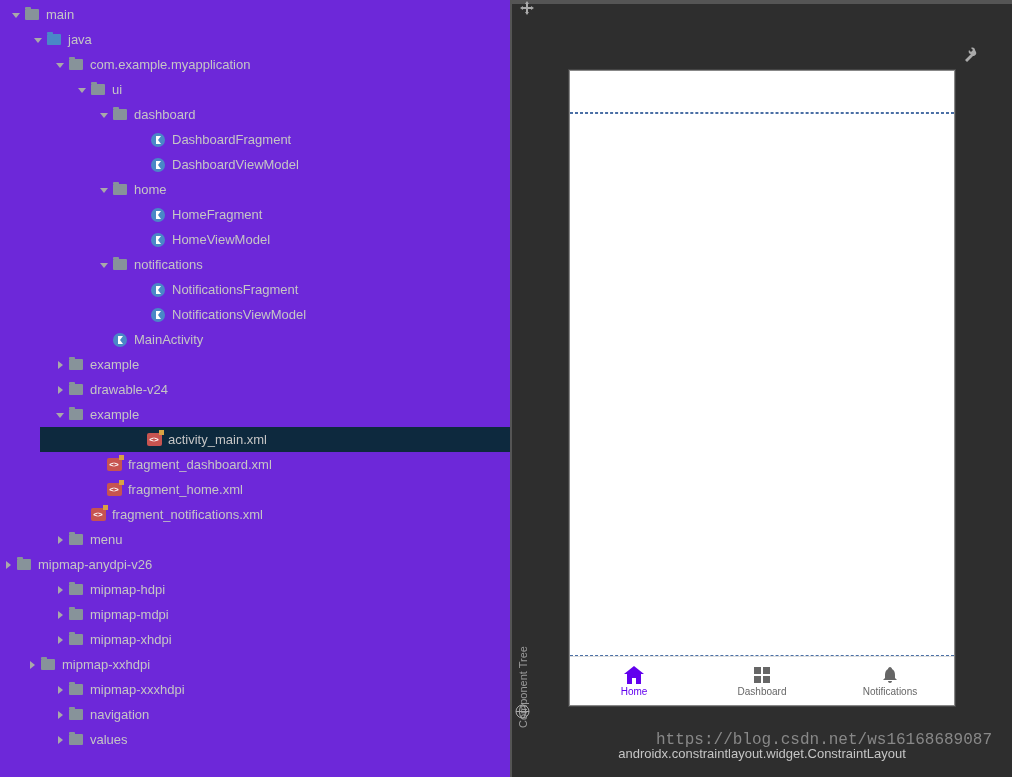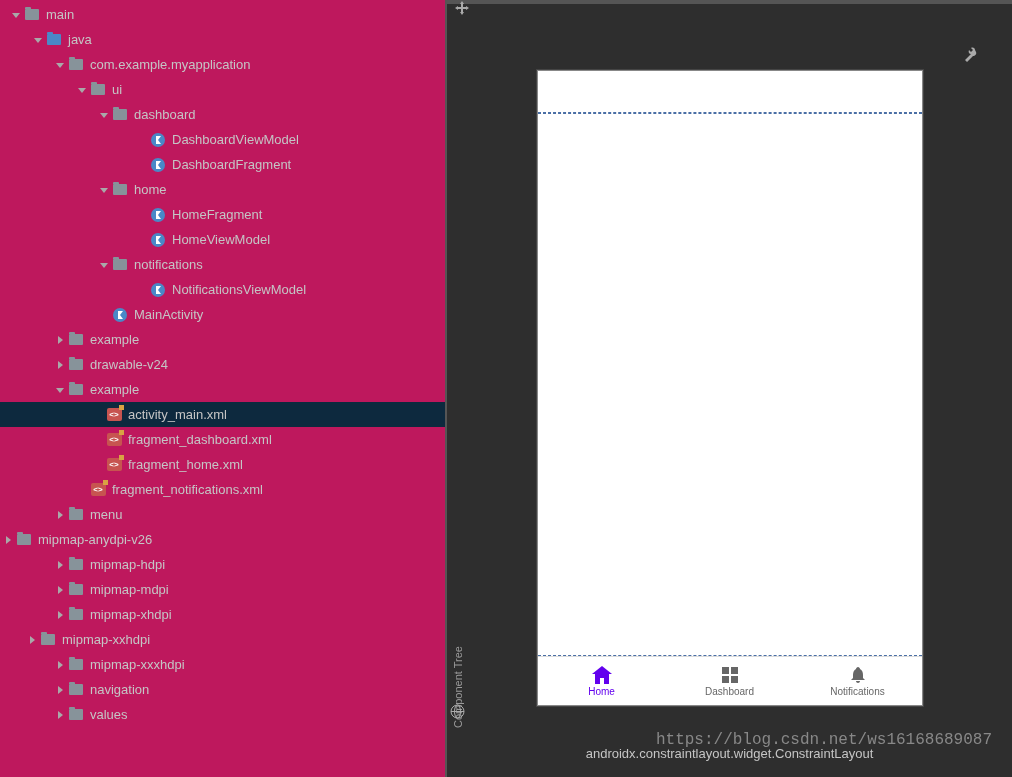--- a/index.html
+++ b/index.html
@@ -1,25 +1,25 @@
 <!DOCTYPE html>
 <html><head>
 <meta charset="utf-8">
 <style>
   * { margin: 0; padding: 0; box-sizing: border-box; font-family: 'Segoe UI', Arial, sans-serif; }
   body { background: #3c3f41; color: #bbbbbb; width: 1012px; height: 777px; overflow: hidden; display: flex; }
   
-  .project-panel { width: 445px; height: 100%; background: #be185d; overflow-y: auto; position: relative; text-align: right; }
+  .project-panel { width: 510px; height: 100%; background: #6d28d9; overflow-y: auto; position: relative; text-align: right; }
   .project-panel::-webkit-scrollbar { width: 8px; }
   .project-panel::-webkit-scrollbar-track { background: #3c3f41; }
   .project-panel::-webkit-scrollbar-thumb { background: #5e6366; border-radius: 4px; }
   
   .tree { padding-top: 2px; font-size: 13px; }
   .tree-node { display: flex; align-items: center; height: 25px; padding-right: 8px; cursor: pointer; white-space: nowrap; }
-  .tree-node.selected { background: #0d293e; }
+  .tree-node.selected { background: #0d293e; margin-left: 40px; }
   
   .chevron { width: 16px; height: 16px; display: inline-flex; align-items: center; justify-content: center; flex-shrink: 0; }
   .chevron svg { width: 8px; height: 8px; fill: #a9a9a9; }
   .chevron.none { visibility: hidden; }
   
   .node-icon { width: 16px; height: 16px; margin-right: 6px; display: inline-flex; align-items: center; justify-content: center; flex-shrink: 0; }
   
   .folder-icon { background: #87939a; width: 14px; height: 11px; border-radius: 1px; position: relative; }
   .folder-icon::before { content:''; position:absolute; top:-2px; left:0; width:6px; height:2px; background:#87939a; border-radius:1px 1px 0 0; }
   .folder-icon.blue { background:#4a88c7; }
@@ -128,34 +128,34 @@
     </div>
 
     <div class="tree-node" style="padding-left:134px">
       <span class="chevron none"></span>
       <span class="node-icon">
           <svg viewBox="0 0 16 16">
             <circle cx="8" cy="8" r="7" fill="#4a88c7"></circle>
             <path d="M6 4 L11 4 L8 8 L11 12 L6 12 Z" fill="#fff"></path>
           </svg>
         </span>
+      <span class="node-label">DashboardFragment</span>
+    </div>
+
+    <div class="tree-node" style="padding-left:134px">
+      <span class="chevron none"></span>
+      <span class="node-icon">
+          <svg viewBox="0 0 16 16">
+            <circle cx="8" cy="8" r="7" fill="#4a88c7"></circle>
+            <path d="M6 4 L11 4 L8 8 L11 12 L6 12 Z" fill="#fff"></path>
+          </svg>
+        </span>
       <span class="node-label">DashboardViewModel</span>
     </div>
 
-    <div class="tree-node" style="padding-left:134px">
-      <span class="chevron none"></span>
-      <span class="node-icon">
-          <svg viewBox="0 0 16 16">
-            <circle cx="8" cy="8" r="7" fill="#4a88c7"></circle>
-            <path d="M6 4 L11 4 L8 8 L11 12 L6 12 Z" fill="#fff"></path>
-          </svg>
-        </span>
-      <span class="node-label">DashboardFragment</span>
-    </div>
-
     <div class="tree-node" style="padding-left:96px">
       <span class="chevron">
           <svg viewBox="0 0 8 8">
             <path d="M0 2 L8 2 L4 7 Z"></path>
           </svg>
         </span>
       <span class="node-icon">
           <span class="folder-icon"></span>
         </span>
       <span class="node-label">home</span>
@@ -188,20 +188,30 @@
           <svg viewBox="0 0 8 8">
             <path d="M0 2 L8 2 L4 7 Z"></path>
           </svg>
         </span>
       <span class="node-icon">
           <span class="folder-icon"></span>
         </span>
       <span class="node-label">notifications</span>
     </div>
 
+    <div class="tree-node" style="padding-left:134px">
+      <span class="chevron none"></span>
+      <span class="node-icon">
+          <svg viewBox="0 0 16 16">
+            <circle cx="8" cy="8" r="7" fill="#4a88c7"></circle>
+            <path d="M6 4 L11 4 L8 8 L11 12 L6 12 Z" fill="#fff"></path>
+          </svg>
+        </span>
+      <span class="node-label">NotificationsFragment</span>
+    </div>
 
     <div class="tree-node" style="padding-left:134px">
       <span class="chevron none"></span>
       <span class="node-icon">
           <svg viewBox="0 0 16 16">
             <circle cx="8" cy="8" r="7" fill="#4a88c7"></circle>
             <path d="M6 4 L11 4 L8 8 L11 12 L6 12 Z" fill="#fff"></path>
           </svg>
         </span>
       <span class="node-label">NotificationsViewModel</span>

